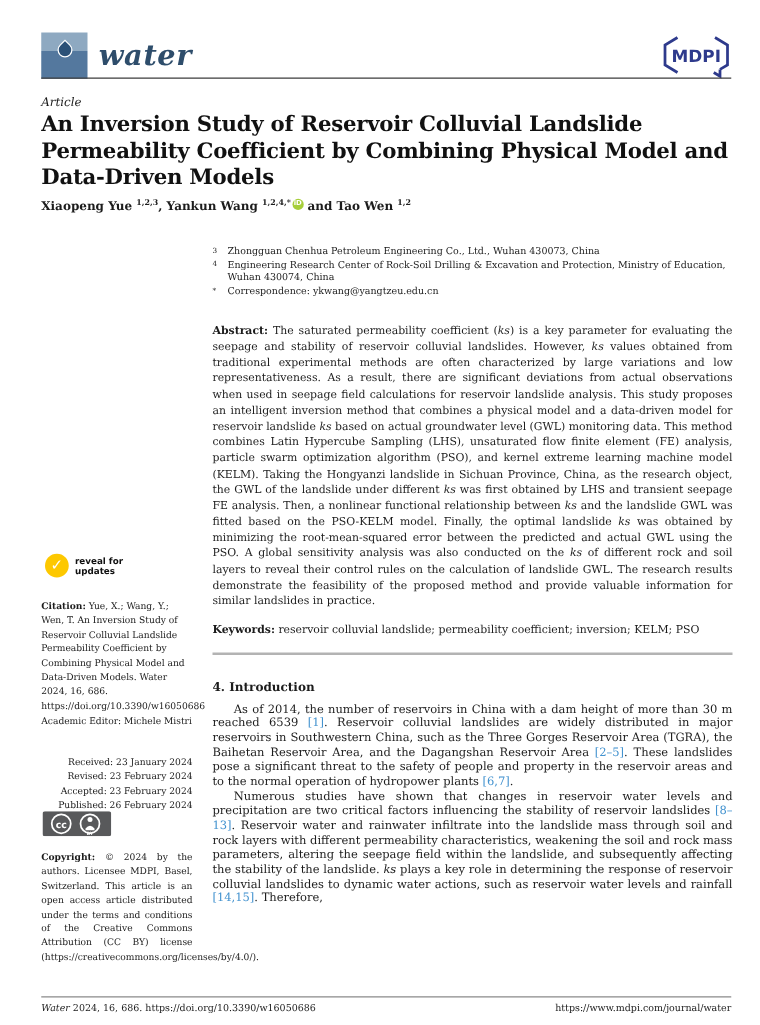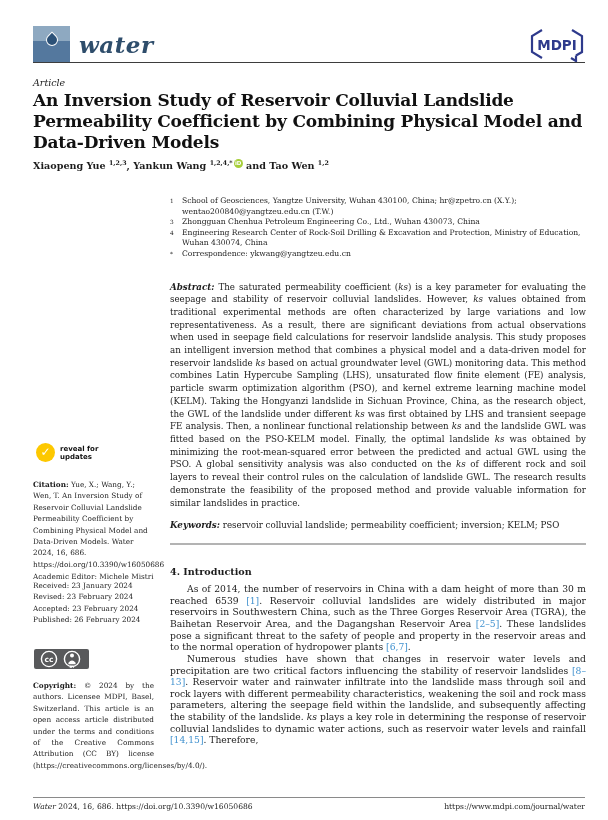--- a/index.html
+++ b/index.html
@@ -33,42 +33,42 @@
     background:#a6ce39; color:#fff; font-size:5.5px; line-height:9px; text-align:center;
     font-family:"DejaVu Sans",sans-serif; font-weight:bold; vertical-align:super; margin-left:1px;}
   
   .main-col{position:absolute; left:170px; top:196px; width:416px;}
   .affiliations{font-size:7.6px; line-height:10.6px;}
   .aff-row{display:flex;}
   .aff-marker{width:12px; flex:0 0 12px; font-size:5.8px; vertical-align:top;
     padding-top:0px; font-weight:normal;}
   .aff-text{flex:1;}
   .abstract{margin:21px 0 0 0; font-size:8.7px; line-height:12.7px; text-align:justify;}
-  .abstract .lbl,.kw .lbl{font-weight:bold;font-style:italic;}
+  .abstract .lbl,.kw .lbl{font-weight:bold;}
   .kw{margin:10px 0 0 0; font-size:8.7px; line-height:12.7px;}
   .sep-rule{margin-top:11px; border:none; border-top:2px solid #b3b3b3; width:100%;}
   .sec-heading{margin:21px 0 0 0; font-size:9.6px; font-weight:bold;}
   .para{margin:6px 0 0 0; font-size:9.2px; line-height:11.65px; text-align:justify;
     text-indent:17px;}
   .para + .para{margin-top:0;}
   .cite{color:#4292cf;}
   
   .sidebar{position:absolute; left:33px; top:440px; width:121px; font-size:7.3px;
     line-height:11.4px;}
   .update-badge{position:absolute; left:3px; top:3px; display:flex; align-items:center;
     cursor:pointer;}
   .check-circle{width:19px; height:19px; border-radius:50%; background:#fdc800;
     color:#fff; font-size:12px; line-height:19px; text-align:center;
     font-family:"DejaVu Sans",sans-serif; font-weight:bold;}
   .update-text{margin-left:5px; font-family:"DejaVu Sans",sans-serif;
     font-weight:bold; font-size:7px; line-height:8px; color:#111;}
   .citation-block{position:absolute; left:0; top:39px; width:121px;}
   .citation-block .lbl,.copyright-block .lbl{font-weight:bold;}
   .editor-block{position:absolute; left:0; top:131px; width:121px;}
-  .dates-block{position:absolute; left:0; top:140px; width:121px;}
+  .dates-block{position:absolute; left:0; top:164px; width:121px;text-align:right;}
   .dates-block span{display:block;}
   .cc-badge{position:absolute; left:1px; top:209px;}
   .copyright-block{position:absolute; left:0; top:240px; width:121px; text-align:justify;}
   
   .footer-rule{position:absolute; left:33px; right:23px; top:797px; height:0;
     border-top:1px solid #8a8a8a;}
   .footer{position:absolute; left:33px; right:23px; top:802px; font-size:7.6px;
     display:flex; justify-content:space-between;}
   .footer .jname{font-style:italic;}
   i{font-style:italic;}
@@ -100,24 +100,20 @@
   <div class="title">An Inversion Study of Reservoir Colluvial Landslide
 Permeability Coefficient by Combining Physical Model and
 Data-Driven Models</div>
 
   <div class="authors">
     <span><span>Xiaopeng Yue</span> <sup>1,2,3</sup><span>, </span></span><span><span>Yankun Wang</span> <sup>1,2,4,*</sup><span class="orcid">iD</span><span> and </span></span><span><span>Tao Wen</span> <sup>1,2</sup></span>
   </div>
 
   <div class="main-col">
     <div class="affiliations">
-      <div class="aff-row">
-        <span class="aff-marker">1</span>
-        <span class="aff-text">School of Geosciences, Yangtze University, Wuhan 430100, China; hr@zpetro.cn (X.Y.); wentao200840@yangtzeu.edu.cn (T.W.)</span>
-      </div>
       <div class="aff-row">
         <span class="aff-marker">3</span>
         <span class="aff-text">Zhongguan Chenhua Petroleum Engineering Co., Ltd., Wuhan 430073, China</span>
       </div>
       <div class="aff-row">
         <span class="aff-marker">4</span>
         <span class="aff-text">Engineering Research Center of Rock-Soil Drilling &amp; Excavation and Protection, Ministry of Education, Wuhan 430074, China</span>
       </div>
       <div class="aff-row">
         <span class="aff-marker">*</span>

